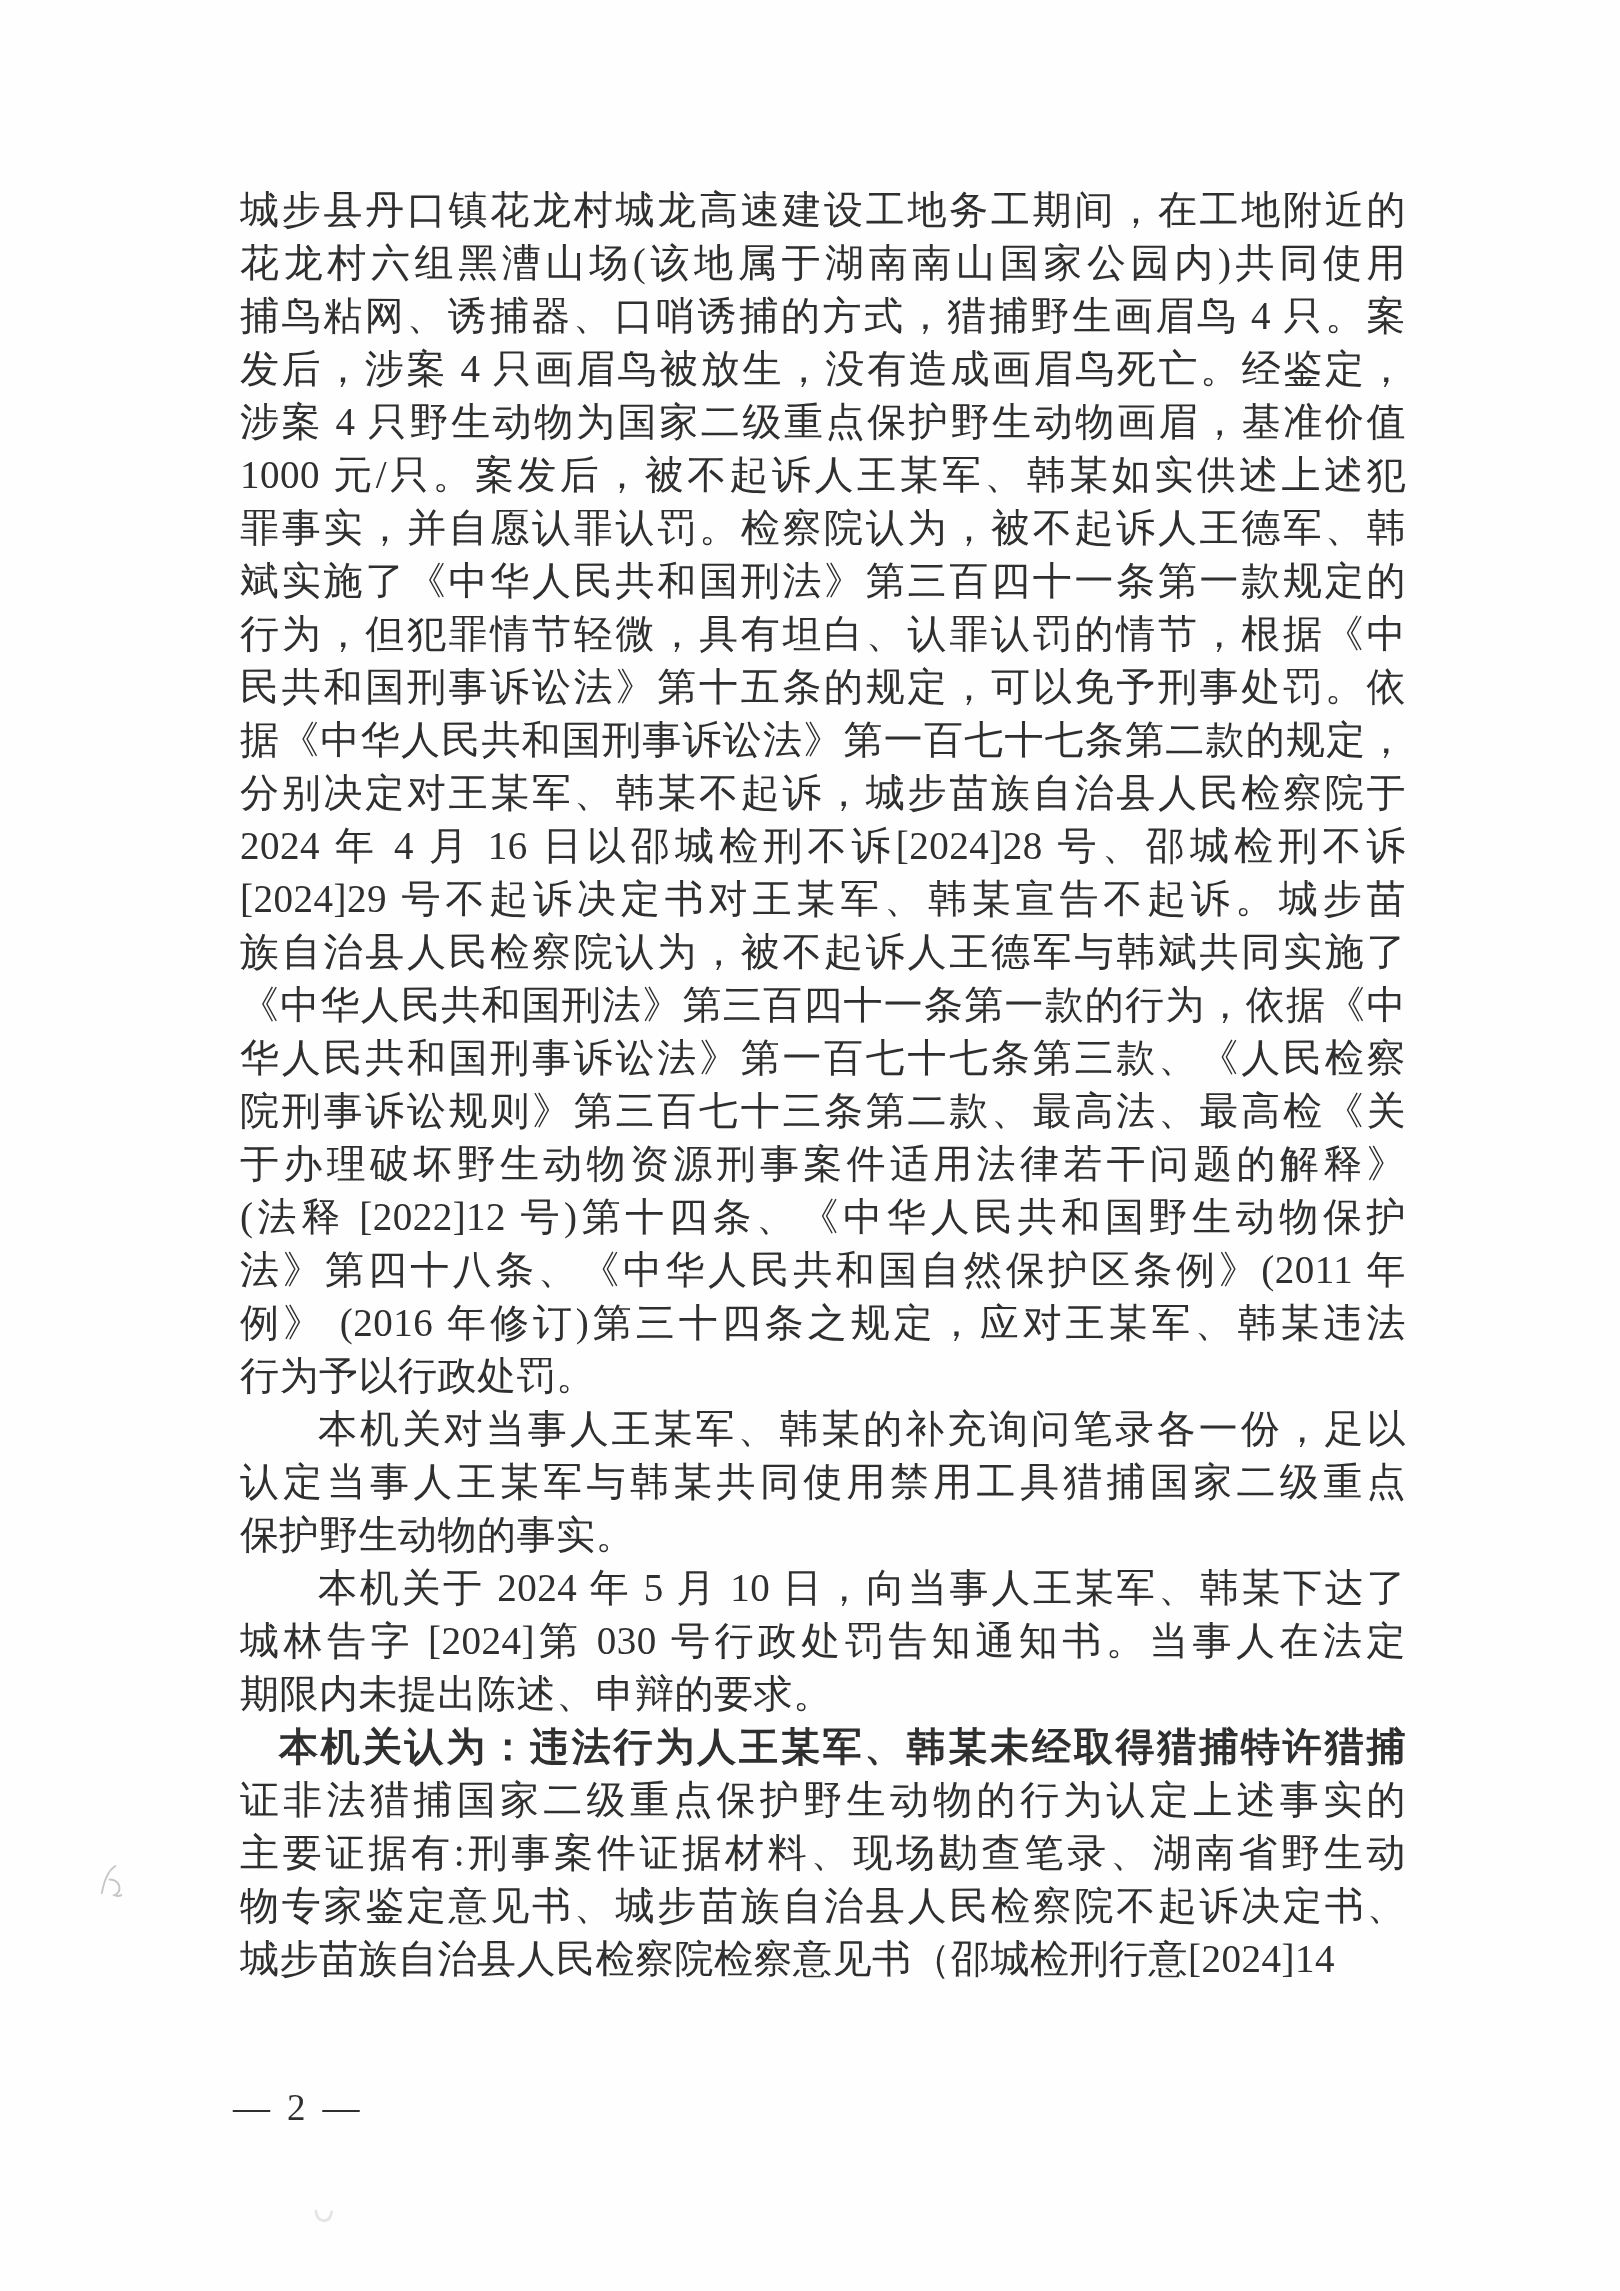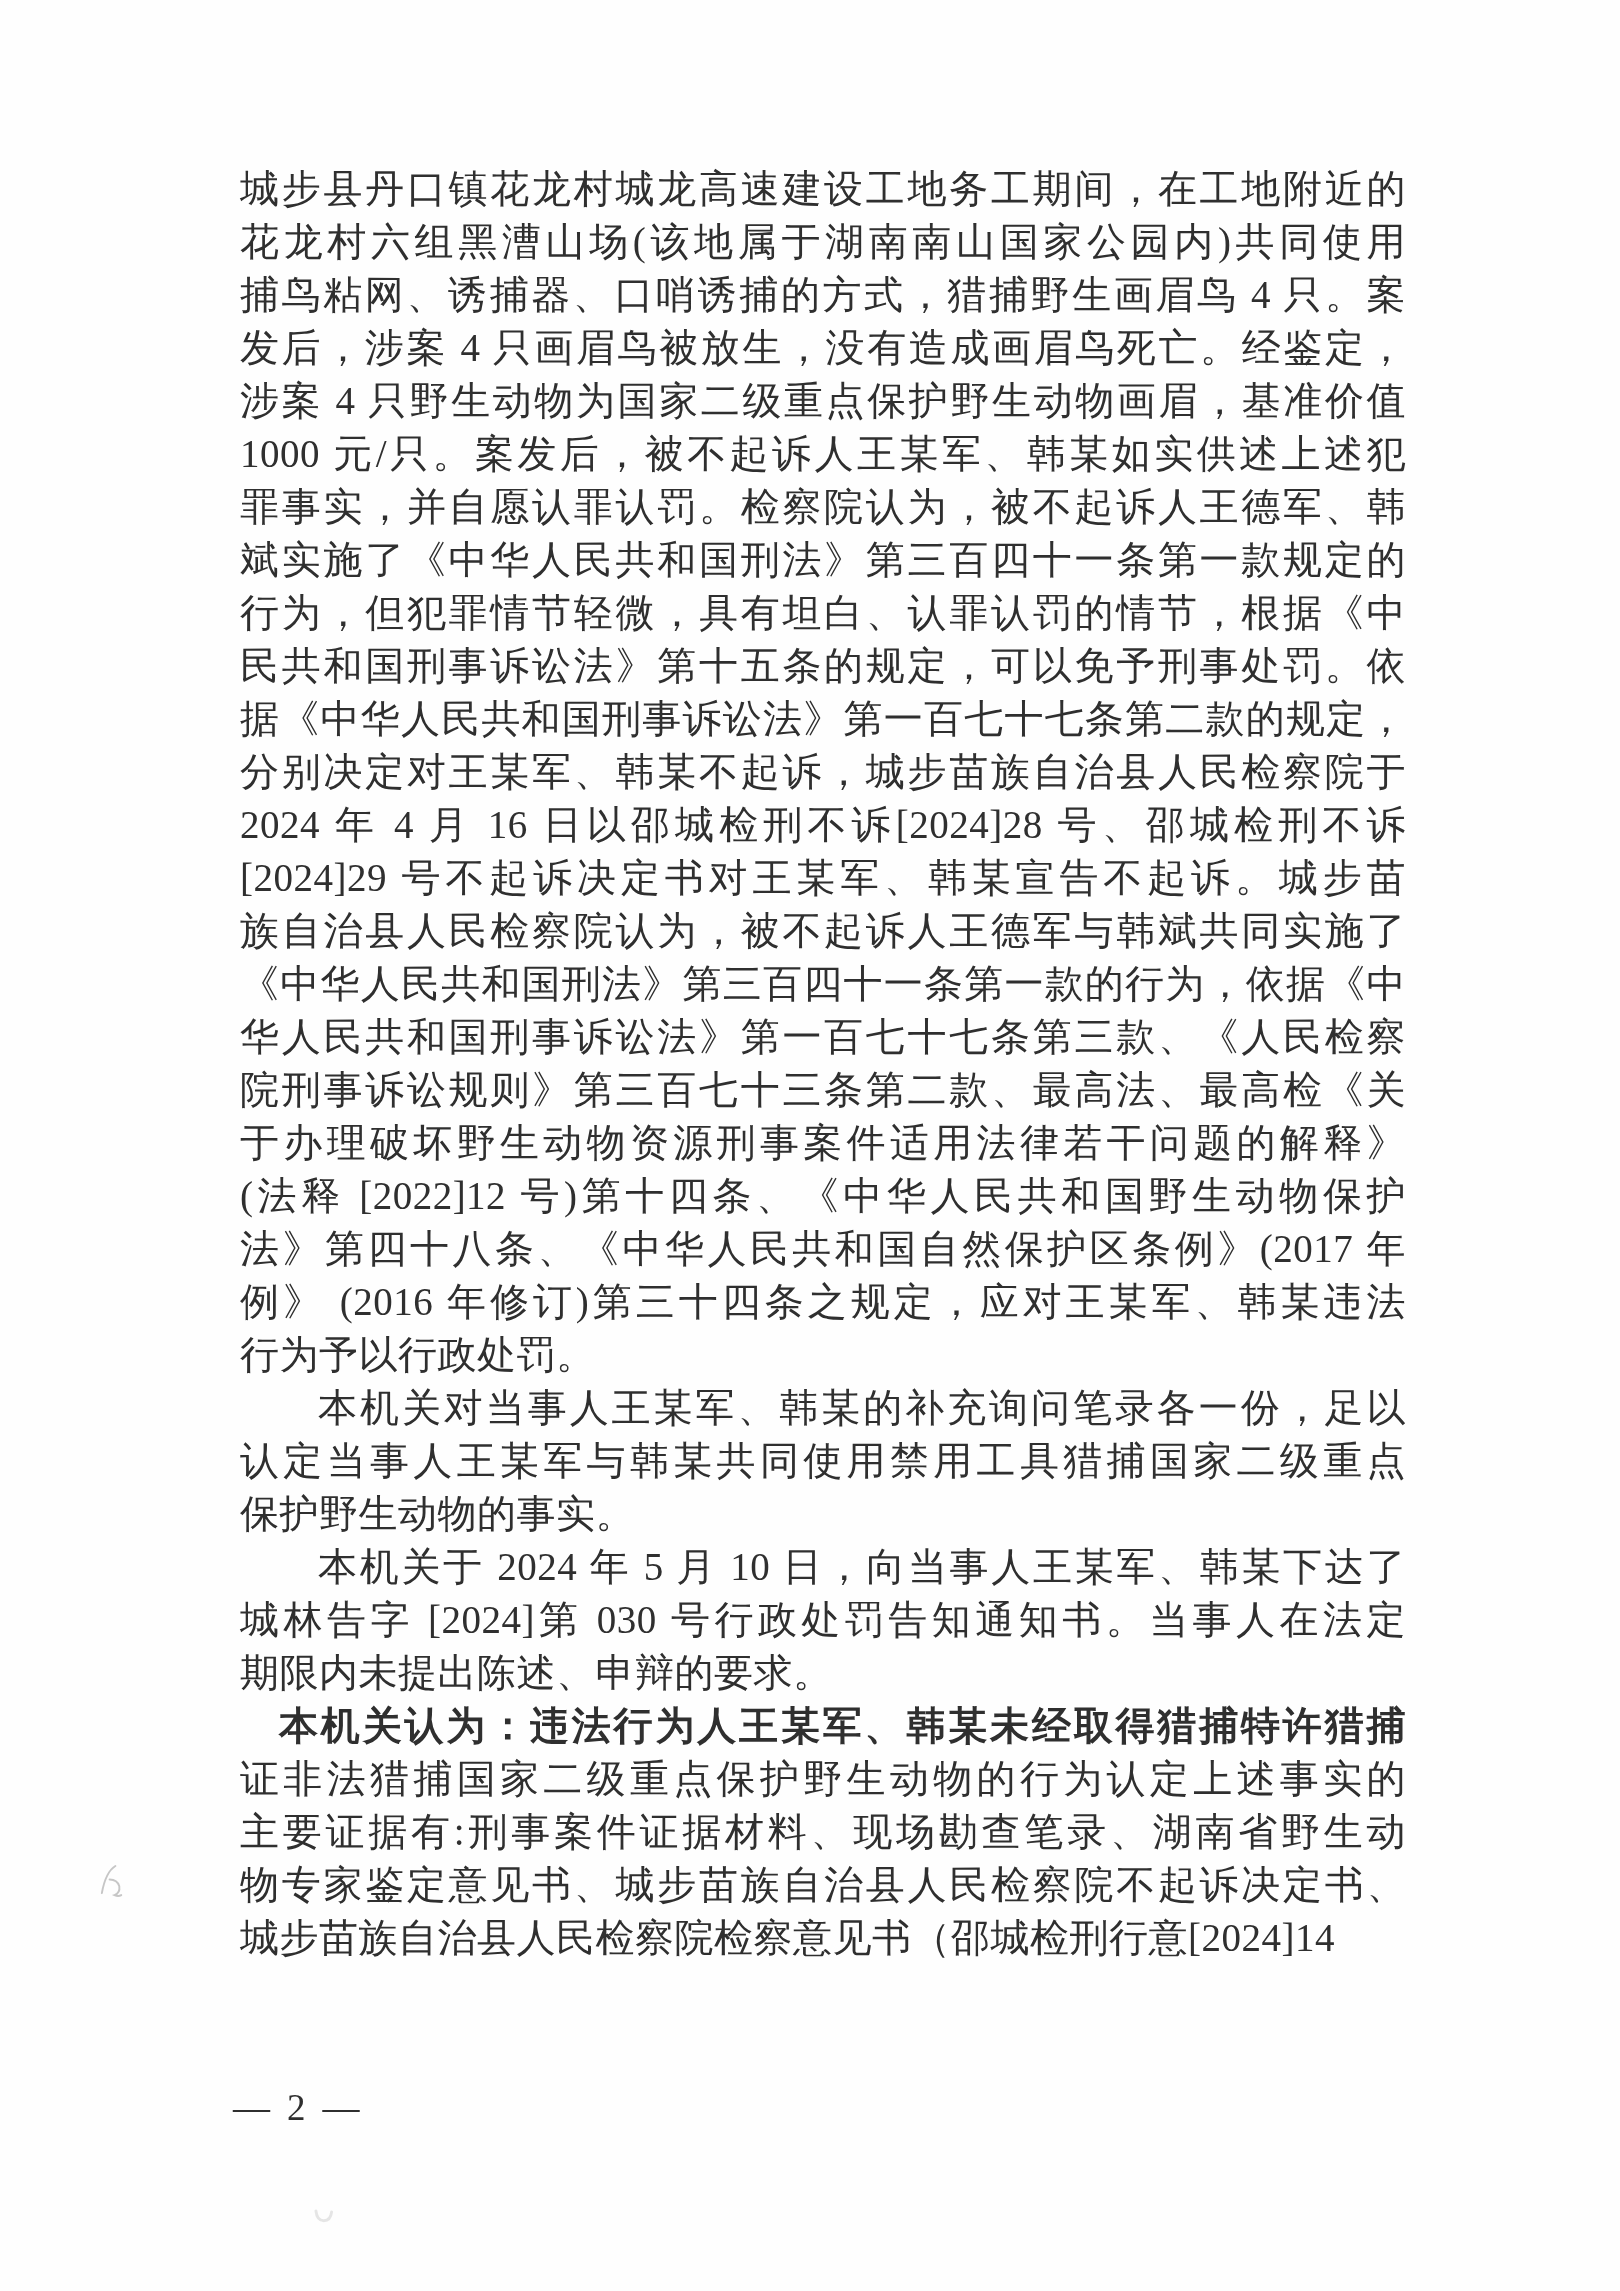--- a/index.html
+++ b/index.html
@@ -12,21 +12,21 @@
     width: 1620px;
     height: 2292px;
     background: #fefefe;
     overflow: hidden;
     font-family: "Liberation Serif", "DejaVu Serif", serif;
     color: #2f2f2f;
   }
   .text-block {
     position: absolute;
     left: 240px;
-    top: 162px;
+    top: 183px;
     width: 1166px;
   }
   .line {
     font-size: 39px;
     line-height: 53px;
     height: 53px;
     text-align: justify;
     text-align-last: justify;
     text-justify: inter-ideograph;
     white-space: normal;
@@ -77,21 +77,21 @@
       <div class="line">据《中华人民共和国刑事诉讼法》第一百七十七条第二款的规定，</div>
       <div class="line">分别决定对王某军、韩某不起诉，城步苗族自治县人民检察院于</div>
       <div class="line">2024 年 4 月 16 日以邵城检刑不诉[2024]28 号、邵城检刑不诉</div>
       <div class="line">[2024]29 号不起诉决定书对王某军、韩某宣告不起诉。城步苗</div>
       <div class="line">族自治县人民检察院认为，被不起诉人王德军与韩斌共同实施了</div>
       <div class="line">《中华人民共和国刑法》第三百四十一条第一款的行为，依据《中</div>
       <div class="line">华人民共和国刑事诉讼法》第一百七十七条第三款、《人民检察</div>
       <div class="line">院刑事诉讼规则》第三百七十三条第二款、最高法、最高检《关</div>
       <div class="line">于办理破坏野生动物资源刑事案件适用法律若干问题的解释》</div>
       <div class="line">(法释 [2022]12 号)第十四条、《中华人民共和国野生动物保护</div>
-      <div class="line">法》第四十八条、《中华人民共和国自然保护区条例》(2017 年</div>
+      <div class="line">法》第四十八条、《中华人民共和国自然保护区条例》(2011 年</div>
       <div class="line">例》 (2016 年修订)第三十四条之规定，应对王某军、韩某违法</div>
       <div class="line line-last">行为予以行政处罚。</div>
       <div class="line" style="text-indent: 2em;">本机关对当事人王某军、韩某的补充询问笔录各一份，足以</div>
       <div class="line">认定当事人王某军与韩某共同使用禁用工具猎捕国家二级重点</div>
       <div class="line line-last">保护野生动物的事实。</div>
       <div class="line" style="text-indent: 2em;">本机关于 2024 年 5 月 10 日，向当事人王某军、韩某下达了</div>
       <div class="line">城林告字 [2024]第 030 号行政处罚告知通知书。当事人在法定</div>
       <div class="line line-last">期限内未提出陈述、申辩的要求。</div>
       <div class="line" style="text-indent: 1em; font-weight: bold;">本机关认为：违法行为人王某军、韩某未经取得猎捕特许猎捕</div>
       <div class="line">证非法猎捕国家二级重点保护野生动物的行为认定上述事实的</div>

